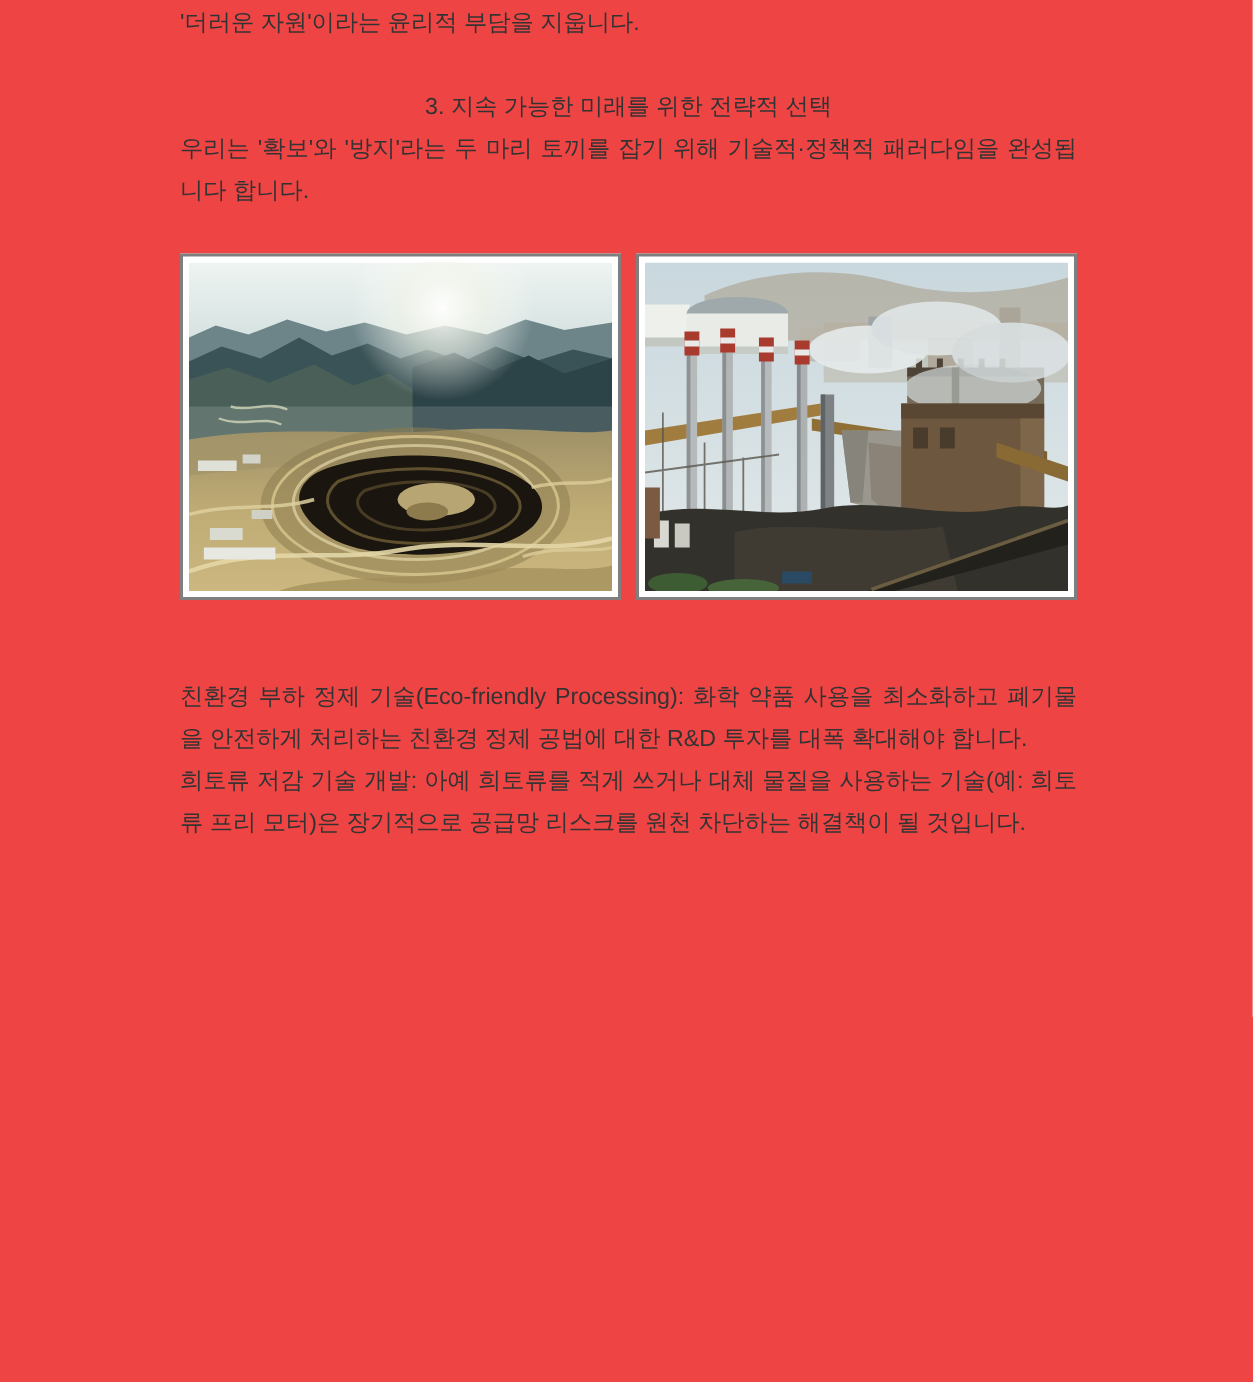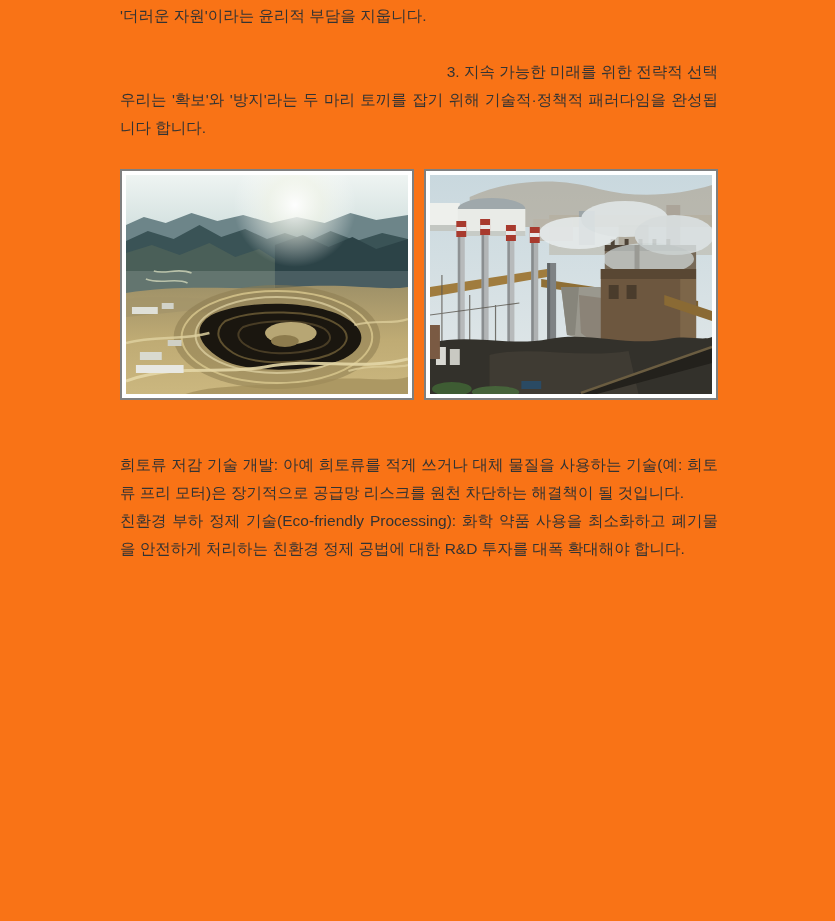--- a/index.html
+++ b/index.html
@@ -5,36 +5,36 @@
   html, body { margin: 0; padding: 0; }
   body {
     width: 835px; height: 921px;
     background: #ffffff;
     overflow: hidden;
     font-family: "Liberation Sans", "DejaVu Sans", sans-serif;
   }
   .page {
     position: relative;
     width: 835px; height: 921px;
-    background: #f97316;
+    background: #ef4444;
   }
   .content {
     position: absolute;
     left: 120px; top: 2px;
     width: 598px;
     color: #333333;
     font-size: 15.5px;
     line-height: 28px;
     text-align: justify;
     word-break: break-all;
   }
   .content p { margin: 0; }
   .spacer { height: 28px; }
   .spacer-sm { height: 20px; }
-  .heading { text-align: right; }
+  .heading { text-align: center; }
   .figure-row {
     display: flex;
     justify-content: space-between;
     margin: 27px 0 51px 0;
   }
   .figure-frame {
     box-sizing: border-box;
     width: 294px; height: 231px;
     border: 2px solid #7f7f7f;
     background: #ffffff;
@@ -198,20 +198,20 @@
           <rect x="20" y="174" width="10" height="16" fill="#c9c9c2"></rect>
           <rect x="0" y="150" width="10" height="34" fill="#7a5a43"></rect>
           <ellipse cx="22" cy="214" rx="20" ry="7" fill="#3e5c33"></ellipse>
           <ellipse cx="66" cy="217" rx="24" ry="6" fill="#46633a"></ellipse>
           <rect x="92" y="206" width="20" height="8" fill="#2a4a63"></rect>
         </svg>
       </div>
 
     </div>
 
+    <p>친환경 부하 정제 기술(Eco-friendly Processing): 화학 약품 사용을 최소화하고 폐기물을 안전하게 처리하는 친환경 정제 공법에 대한 R&amp;D 투자를 대폭 확대해야 합니다.</p>
     <p>희토류 저감 기술 개발: 아예 희토류를 적게 쓰거나 대체 물질을 사용하는 기술(예: 희토류 프리 모터)은 장기적으로 공급망 리스크를 원천 차단하는 해결책이 될 것입니다.</p>
-    <p>친환경 부하 정제 기술(Eco-friendly Processing): 화학 약품 사용을 최소화하고 폐기물을 안전하게 처리하는 친환경 정제 공법에 대한 R&amp;D 투자를 대폭 확대해야 합니다.</p>
 
     <div class="spacer-sm"></div>
 
 
   </div>
 </div>
 
 </body></html>

